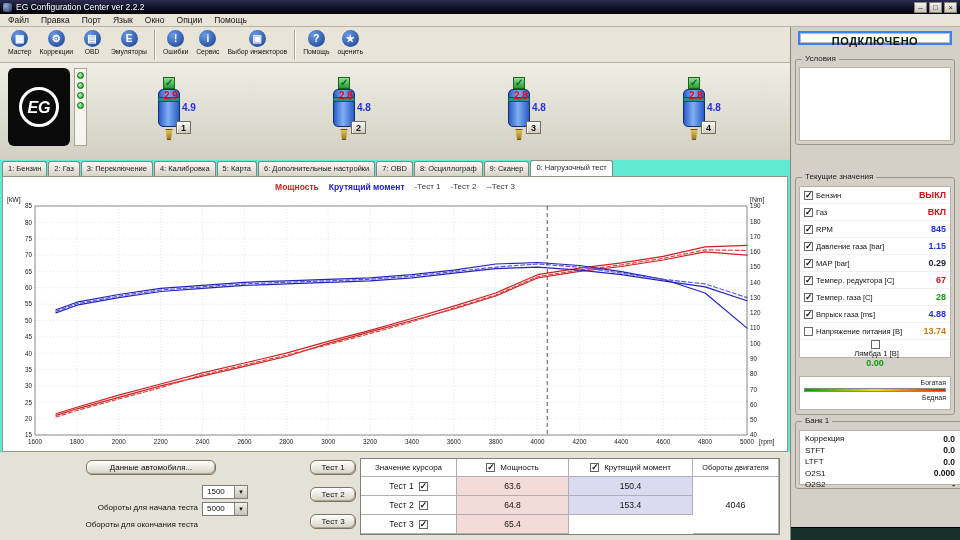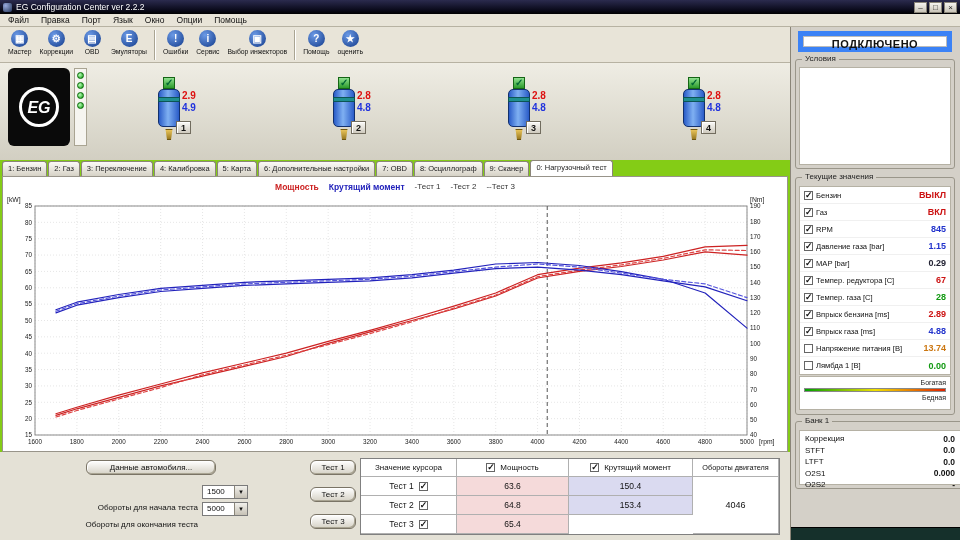--- a/index.html
+++ b/index.html
@@ -1,17 +1,17 @@
 <!DOCTYPE html>
 <html><head>
 <meta charset="utf-8">
 <style>
   html,body{margin:0;padding:0;background:#555;}
   *{box-sizing:border-box;}
-  .app{position:relative;width:960px;height:540px;background:#84cc16;overflow:hidden;
+  .app{position:relative;width:960px;height:540px;background:#5eead4;overflow:hidden;
        font-family:"Liberation Sans",sans-serif;color:#111;}
   
   .titlebar{position:absolute;left:0;top:0;width:960px;height:14px;
     background:linear-gradient(180deg,#2b2b4e 0%,#0b0b1c 70%,#000 100%);
     display:flex;align-items:center;padding:0 3px;}
   .app-icon{width:9px;height:9px;border-radius:2px;margin-right:4px;
     background:radial-gradient(circle at 30% 30%,#9ad,#235);}
   .title-text{color:#fff;font-size:8.5px;flex:1;white-space:nowrap;}
   .wbtn{width:13px;height:11px;margin-left:2px;font-size:8px;line-height:10px;text-align:center;
     background:linear-gradient(#f5f4ef,#c9c4b8);border:1px solid #8a8578;color:#222;}
@@ -28,22 +28,22 @@
     border-bottom:1px solid #b7b2a2;display:flex;align-items:flex-start;padding:2px 2px 0 4px;}
   .tbtn{display:flex;flex-direction:column;align-items:center;padding:1px 4px;min-width:30px;}
   .tbtn .ticon{width:17px;height:17px;border-radius:50%;
     background:radial-gradient(circle at 35% 30%,#6b9ae6,#123a8a);
     color:#fff;font-size:10px;font-weight:bold;text-align:center;line-height:17px;}
   .tbtn .tlabel{font-size:6.8px;margin-top:1px;white-space:nowrap;color:#111;}
   .tsep{width:2px;height:30px;margin:1px 3px;border-left:1px solid #a9a492;border-right:1px solid #fff;}
   
   .sidebar{position:absolute;left:790px;top:27px;width:170px;height:513px;background:#d4d0c8;
     border-left:1px solid #8a8578;}
-  .status-box{position:absolute;left:7px;top:4px;width:154px;height:21px;background:#fff;
-    border:5px solid #3b82f6;box-shadow:inset 0 0 0 1px #bbb;
+  .status-box{position:absolute;left:7px;top:4px;width:154px;height:14px;background:#fff;
+    border:2px solid #3b82f6;box-shadow:inset 0 0 0 1px #bbb;
     font-size:11px;font-weight:bold;text-align:center;line-height:17px;letter-spacing:.5px;}
   .gbox{position:absolute;border:1px solid #9a968a;border-radius:3px;}
   .glabel{position:absolute;top:-6px;left:6px;background:#d4d0c8;padding:0 3px;font-size:8px;color:#222;white-space:nowrap;}
   .gwhite{position:absolute;left:3px;right:3px;top:7px;bottom:3px;background:#fff;border:1px solid #b5b1a4;}
   
   .cvrows{position:absolute;left:3px;right:3px;top:8px;background:#fff;border:1px solid #b5b1a4;}
   .cvrow{display:flex;align-items:center;height:17px;padding:0 4px;border-bottom:1px solid #f0f0f0;}
   .cvrow .lbl{font-size:7.6px;flex:1;margin-left:3px;white-space:nowrap;}
   .cvrow .val{font-size:9px;font-weight:bold;}
   .cb{display:inline-block;width:9px;height:9px;background:#fff;border:1px solid #666;position:relative;flex:none;}
@@ -68,21 +68,21 @@
   .ledcol{position:absolute;left:74px;top:5px;width:13px;height:78px;background:#f6f5f0;border:1px solid #a9a492;
     display:flex;flex-direction:column;align-items:center;padding-top:3px;gap:3px;}
   .led{width:7px;height:7px;border-radius:50%;background:radial-gradient(circle at 35% 35%,#bdfdbd,#0a9a0a);border:1px solid #076a07;}
   .injector{position:absolute;top:14px;width:64px;height:76px;}
   .inj-body{position:absolute;left:18px;top:12px;width:22px;height:38px;border-radius:5px;
     background:linear-gradient(90deg,#2a5cc8,#7fb0f2 45%,#2a5cc8);border:1px solid #12306e;}
   .inj-band{position:absolute;left:18px;top:20px;width:22px;height:5px;background:#1f8f8f;border:1px solid #0c5555;}
   .inj-check{position:absolute;left:23px;top:0px;width:12px;height:12px;
     background:linear-gradient(#8fe08f,#2a9a2a);border:1px solid #156515;}
   .inj-check::after{content:"✓";position:absolute;left:1px;top:-1px;font-size:10px;font-weight:bold;color:#063;}
-  .inj-vred{position:absolute;left:42px;top:13px;font-size:10px;font-weight:bold;color:#dd1111;}
+  .inj-vred{position:absolute;left:24px;top:13px;font-size:10px;font-weight:bold;color:#dd1111;}
   .inj-vblue{position:absolute;left:42px;top:25px;font-size:10px;font-weight:bold;color:#2233dd;}
   .inj-num{position:absolute;left:36px;top:44px;width:15px;height:13px;text-align:center;line-height:12px;
     font-size:9px;font-weight:bold;background:linear-gradient(#fbfbf8,#cfcabe);border:1px solid #716c5e;
     box-shadow:inset 1px 1px 0 #fff;}
   .inj-tip{position:absolute;left:24px;top:52px;width:10px;height:11px;
     background:linear-gradient(#e8c35a,#9a7a20);border:1px solid #6e5510;clip-path:polygon(15% 0,85% 0,70% 100%,30% 100%);}
   
   .tabstrip{position:absolute;left:2px;top:160px;width:788px;height:16px;display:flex;align-items:flex-end;}
   .tab{height:15px;line-height:14px;padding:0 5px;font-size:7.5px;white-space:nowrap;
     background:linear-gradient(#fbfaf6,#d6d2c6);border:1px solid #8a8578;border-bottom:none;
@@ -394,21 +394,21 @@
         <span>Тест 3</span>
         <span class="cb on"></span>
       </div>
       <div class="cell pw">65.4</div>
     </div>
   </div>
 
   <div class="sidebar">
     <div class="status-box">ПОДКЛЮЧЕНО</div>
 
-    <div class="gbox" style="left:4px;top:32px;width:160px;height:110px;">
+    <div class="gbox" style="left:4px;top:32px;width:160px;height:86px;">
       <span class="glabel">Условия</span>
       <div class="gwhite"></div>
     </div>
 
     <div class="gbox" style="left:4px;top:150px;width:160px;height:238px;">
       <span class="glabel">Текущие значения</span>
       <div class="cvrows">
         <div class="cvrow">
           <span class="cb on"></span>
           <span class="lbl">Бензин</span>
@@ -439,34 +439,29 @@
           <span class="lbl">Темпер. редуктора [C]</span>
           <span class="val" style="color: rgb(204, 17, 17);">67</span>
         </div>
         <div class="cvrow">
           <span class="cb on"></span>
           <span class="lbl">Темпер. газа [C]</span>
           <span class="val" style="color: rgb(17, 153, 17);">28</span>
         </div>
         <div class="cvrow">
           <span class="cb on"></span>
-          <span class="lbl">Впрыск бензина [ms]</span>
-          <span class="val" style="color: rgb(204, 17, 17);">2.89</span>
-        </div>
-        <div class="cvrow">
-          <span class="cb on"></span>
           <span class="lbl">Впрыск газа [ms]</span>
           <span class="val" style="color: rgb(34, 51, 204);">4.88</span>
         </div>
         <div class="cvrow">
           <span class="cb"></span>
           <span class="lbl">Напряжение питания [B]</span>
           <span class="val" style="color: rgb(204, 119, 17);">13.74</span>
         </div>
-        <div class="cvrow" style="border-bottom:none;">
+        <div class="cvrow" style="border-bottom:none;flex-direction:column;">
           <span class="cb"></span>
           <span class="lbl">Лямбда 1 [B]</span>
           <span class="val" style="color: rgb(17, 153, 17);">0.00</span>
         </div>
       </div>
       <div class="lambda">
         <div class="lam-txt">Богатая</div>
         <div class="lam-bar"></div>
         <div class="lam-txt">Бедная</div>
       </div>

